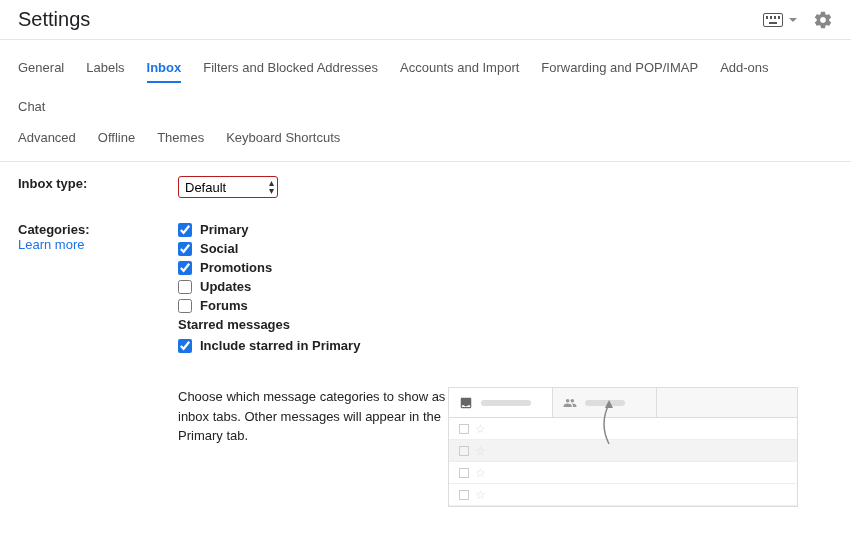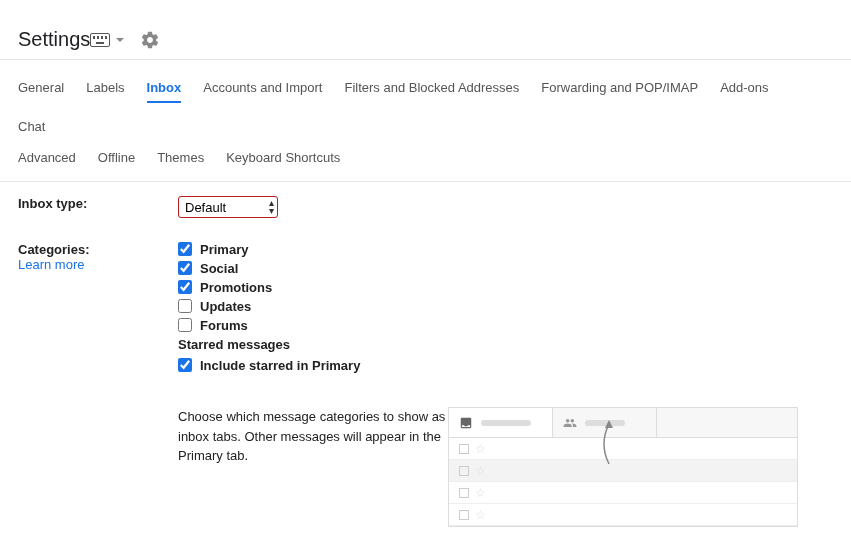--- a/index.html
+++ b/index.html
@@ -6,22 +6,23 @@
     body {
       font-family: Arial, Helvetica, sans-serif;
       font-size: 13px;
       color: #222;
       background: #fff;
       width: 851px;
       padding: 0;
     }
     .header {
       display: flex;
+      justify-content: space-between;
       align-items: center;
-      padding: 28px 18px 8px 18px;
+      padding: 8px 18px 8px 18px;
     }
     .header h1 {
       font-size: 20px;
       font-weight: normal;
       color: #202124;
     }
     .header-icons {
       display: flex;
       align-items: center;
       gap: 6px;
@@ -129,21 +130,21 @@
       position: absolute;
       right: 4px;
       top: 3px;
       pointer-events: none;
       font-size: 10px;
       line-height: 8px;
       color: #333;
     }
     .checkbox-item {
       display: flex;
-      align-items: flex-start;
+      align-items: flex-end;
       gap: 8px;
       margin-bottom: 4px;
       font-size: 13px;
     }
     .checkbox-item input[type="checkbox"] {
       width: 14px;
       height: 14px;
       accent-color: #1a73e8;
     }
     .checkbox-item label {
@@ -229,22 +230,22 @@
     </span>
   </div>
 </div>
 
 <hr class="divider">
 
 <div class="tabs">
   <span class="tab inactive">General</span>
   <span class="tab inactive">Labels</span>
   <span class="tab active">Inbox</span>
+  <span class="tab inactive">Filters and Blocked Addresses</span>
   <span class="tab inactive">Accounts and Import</span>
-  <span class="tab inactive">Filters and Blocked Addresses</span>
   <span class="tab inactive">Forwarding and POP/IMAP</span>
   <span class="tab inactive">Add-ons</span>
   <span class="tab inactive">Chat</span>
 </div>
 <div class="tabs" style="padding-top:4px;padding-bottom:10px;">
   <span class="tab inactive">Advanced</span>
   <span class="tab inactive">Offline</span>
   <span class="tab inactive">Themes</span>
   <span class="tab inactive">Keyboard Shortcuts</span>
 </div>

